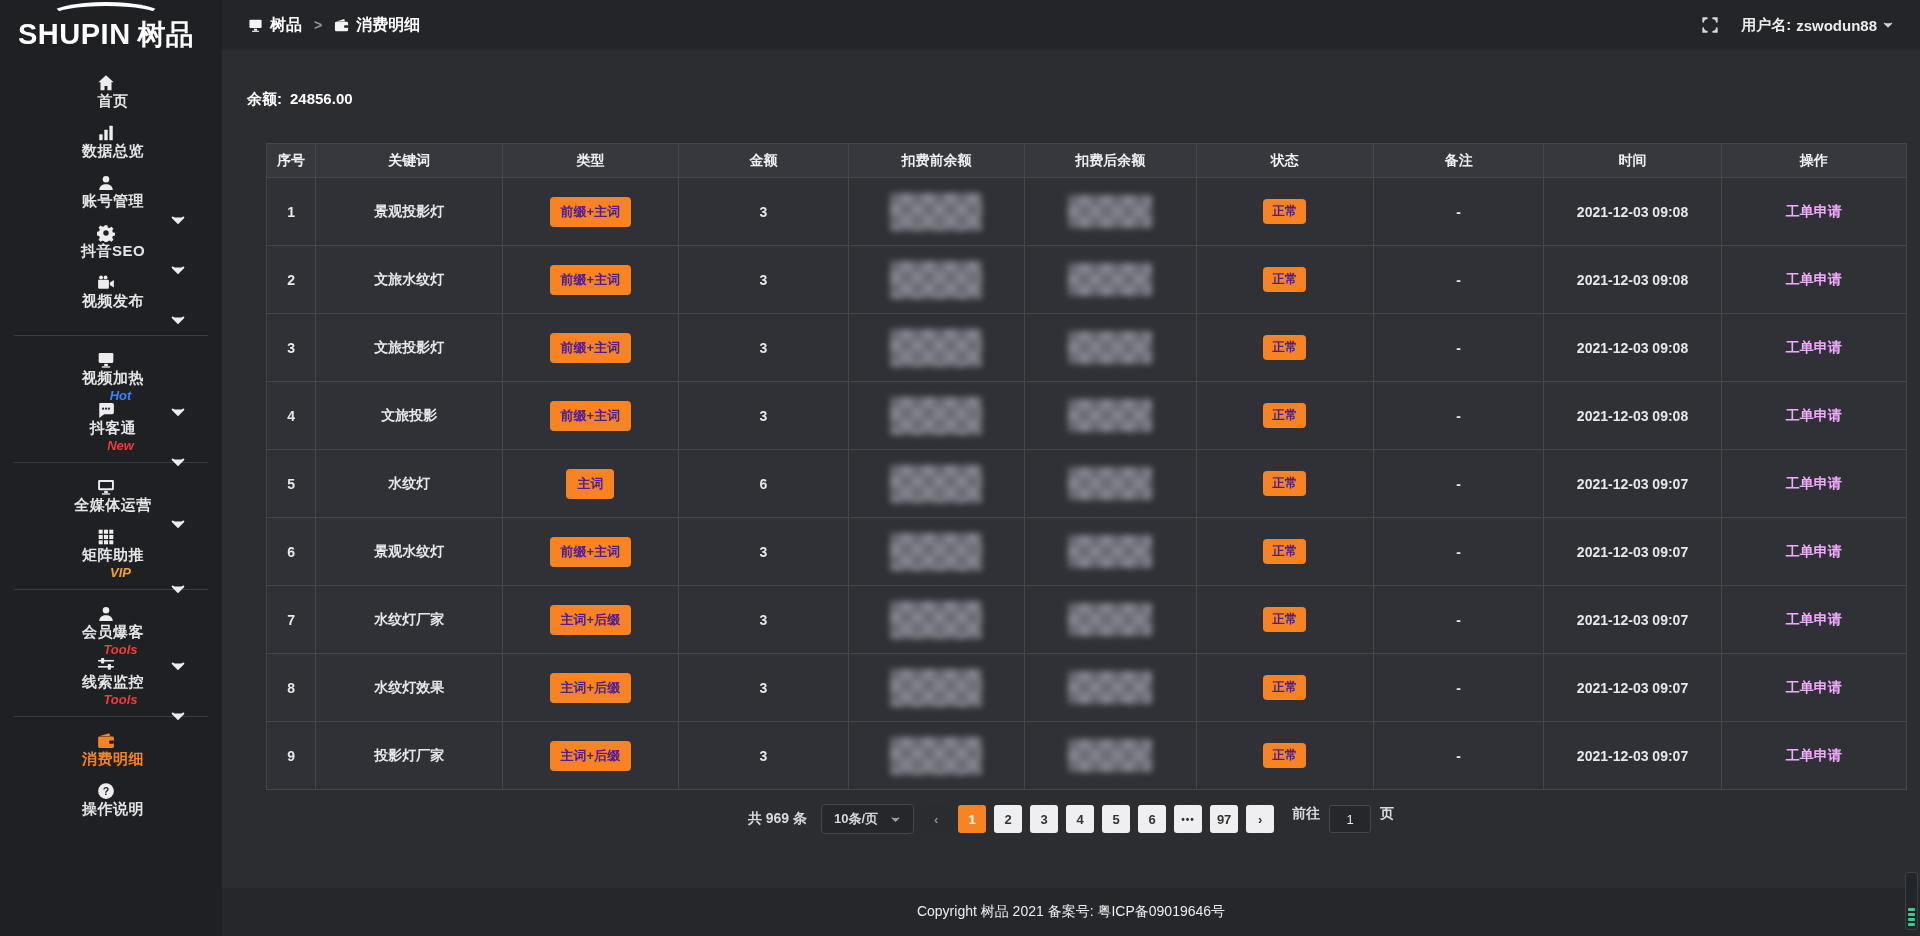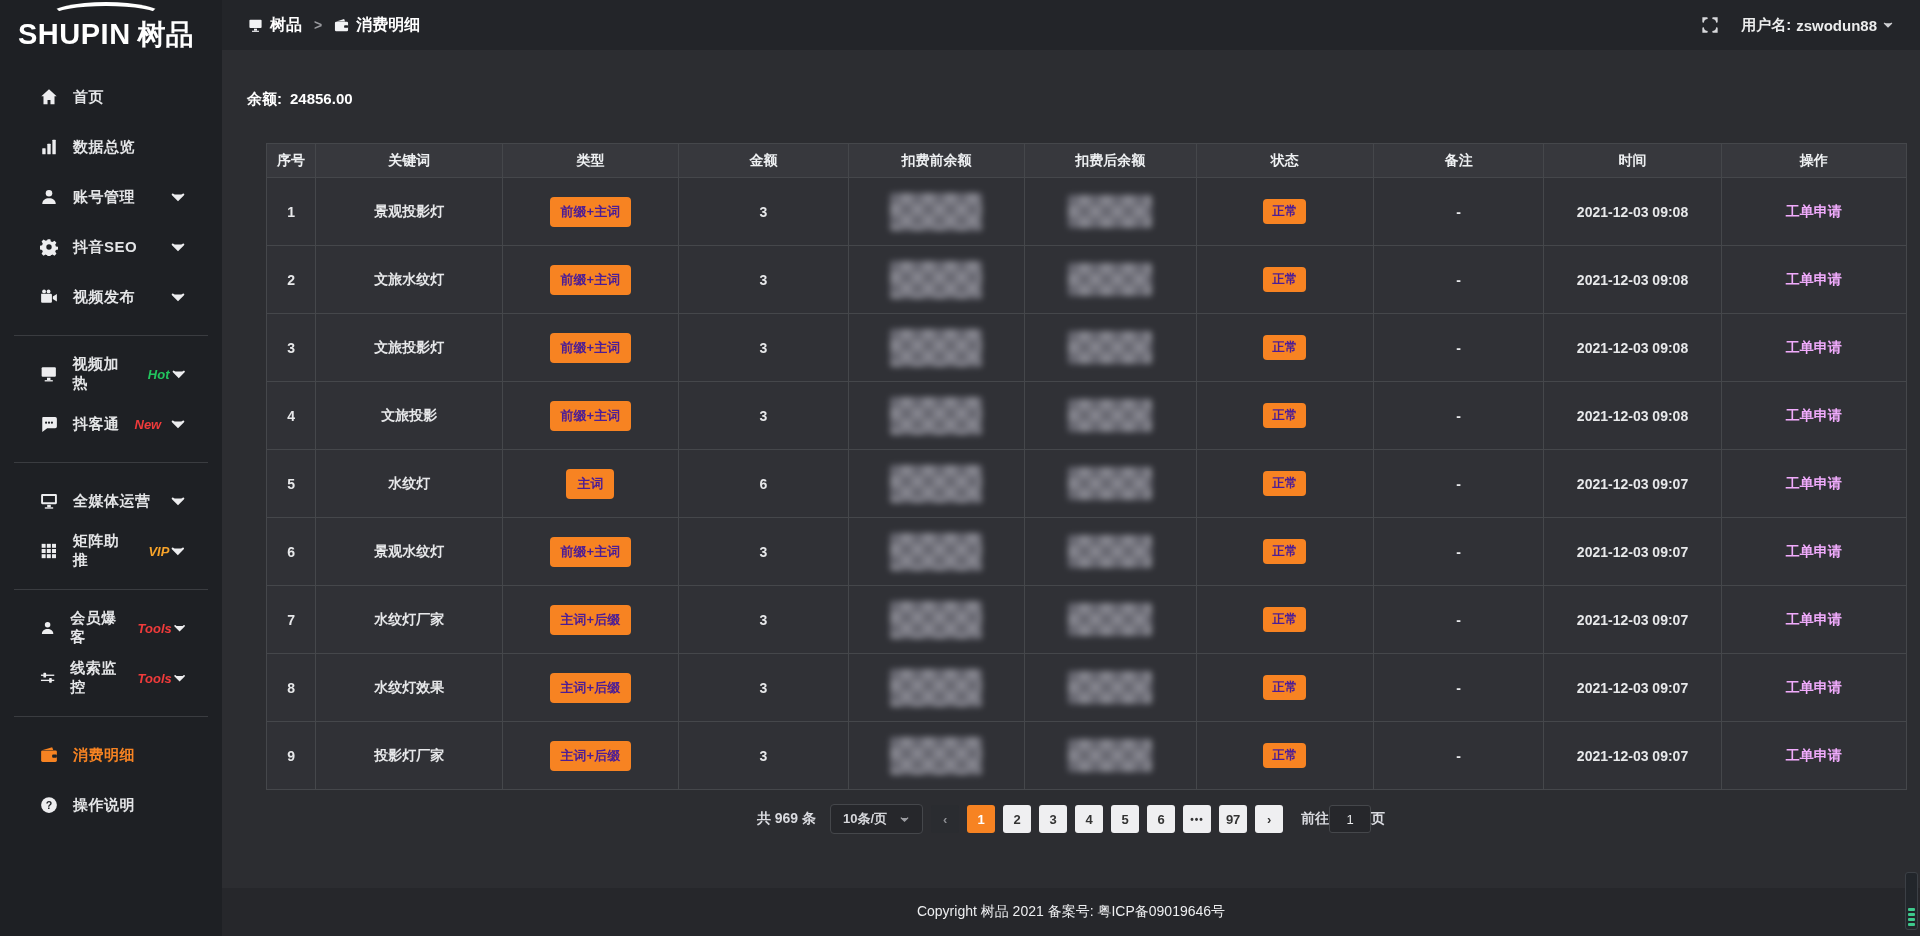--- a/index.html
+++ b/index.html
@@ -14,21 +14,21 @@
 
   
   .sidebar { position:absolute; left:0; top:0; width:222px; height:936px; background:#1e2024; z-index:5; }
   .logo { position:relative; height:58px; padding:16px 0 0 18px; color:#fff; display:flex; align-items:baseline; }
   .logo-arc { position:absolute; left:50px; top:2px; width:112px; height:26px;
     border:4px solid transparent; border-top-color:#fff; border-radius:50%; }
   .logo-en { font-size:29px; font-weight:900; letter-spacing:.5px; }
   .logo-cn { font-size:28px; font-weight:900; margin-left:7px; }
   .side-nav { padding-top:12px; }
   .side-item { height:46px; margin:4px 0; display:flex; align-items:center;
-    padding:0 20px 0 40px; color:#e4e5e7; font-size:15px; cursor:pointer; }
+    padding:0 20px 0 24px; color:#e4e5e7; font-size:15px; cursor:pointer;flex-direction:column; }
   .side-item .icon { width:18px; height:18px; margin-right:15px; color:#ededef; }
   .side-item.active { color:#f78322; }
   .side-item.active .icon { color:#f78322; }
   .side-label { font-weight:bold; letter-spacing:.5px; }
   .side-badge { font-style:italic; font-weight:bold; font-size:13px; margin-left:15px; }
   .side-chevron { margin-left:auto; width:13px; height:13px; color:#aaabaf; }
   .side-divider { height:1px; background:#3a3c40; margin:15px 14px; }
 
   
   .topbar { position:absolute; left:222px; top:0; right:0; height:50px; background:#232529;
@@ -66,21 +66,21 @@
   .pg-total { margin-right:6px; }
   .pg-size { display:flex; align-items:center; gap:12px; background:#26272b; border:1px solid #45474b;
     border-radius:4px; height:30px; padding:0 12px; color:#d6d7db; font-size:13px; cursor:pointer; }
   .pg-size .icon { width:11px; height:11px; color:#9b9ca0; }
   .pg-btn { min-width:28px; height:28px; border-radius:3px; background:#efeff1; color:#333;
     display:flex; align-items:center; justify-content:center; font-size:13px; font-weight:bold;
     border:none; cursor:pointer; padding:0 4px; font-family:inherit; }
   .pg-btn.prev { background:#2a2c30; color:#8d8e93; }
   .pg-btn.active { background:#f78322; color:#fff; }
   .pg-btn.ellipsis { font-size:10px; letter-spacing:1px; }
-  .pg-goto { display:flex; align-items:center; gap:0; margin-left:10px; }
+  .pg-goto { display:flex; align-items:flex-start; gap:9px; margin-left:10px; }
   .pg-input { width:42px; height:28px; background:#26272b; border:1px solid #45474b; border-radius:3px;
     color:#e8e9eb; text-align:center; font-size:13px; font-family:inherit; }
 
   
   .footer { position:absolute; left:0; right:0; bottom:0; height:48px; background:#26272b;
     display:flex; align-items:center; justify-content:center; font-size:14px; color:#edeef0; }
 
   
   .float-widget { position:absolute; right:2px; bottom:6px; width:13px; height:58px; background:#22262b;
     border:1px solid #3c4046; border-radius:3px; display:flex; flex-direction:column;
@@ -161,21 +161,21 @@
       <div class="side-divider"></div>
       <div class="side-item">
         <span class="icon">
           <svg viewBox="0 0 16 16">
             <rect x="1.5" y="1.8" width="13" height="8.8" rx="1"></rect>
             <rect x="6.4" y="11.4" width="3.2" height="2.1"></rect>
             <rect x="4.3" y="13.6" width="7.4" height="1.2"></rect>
           </svg>
         </span>
         <span class="side-label">视频加热</span>
-        <span class="side-badge" style="color: #22c55e;">Hot</span>
+        <span class="side-badge" style="color: #3b82f6;">Hot</span>
         <span class="icon side-chevron">
           <svg viewBox="0 0 16 16" fill="none" stroke="currentColor" stroke-width="1.8" stroke-linecap="round">
             <path d="M3.3 5.8 8 10.5l4.7-4.7"></path>
           </svg>
         </span>
       </div>
       <div class="side-item">
         <span class="icon">
           <svg viewBox="0 0 16 16">
             <path d="M2.5 1.8h11A1.5 1.5 0 0 1 15 3.3v7a1.5 1.5 0 0 1-1.5 1.5H6.4L2 15V3.3a1.5 1.5 0 0 1 .5-1.5z"></path>

